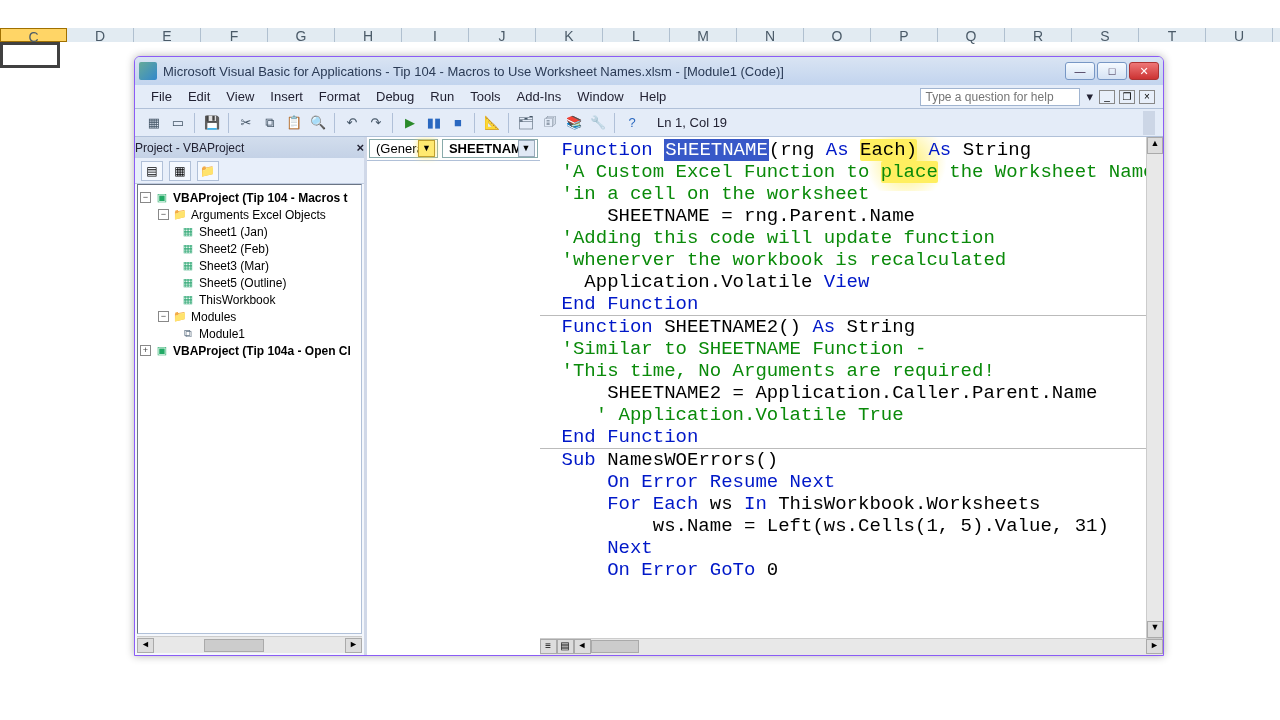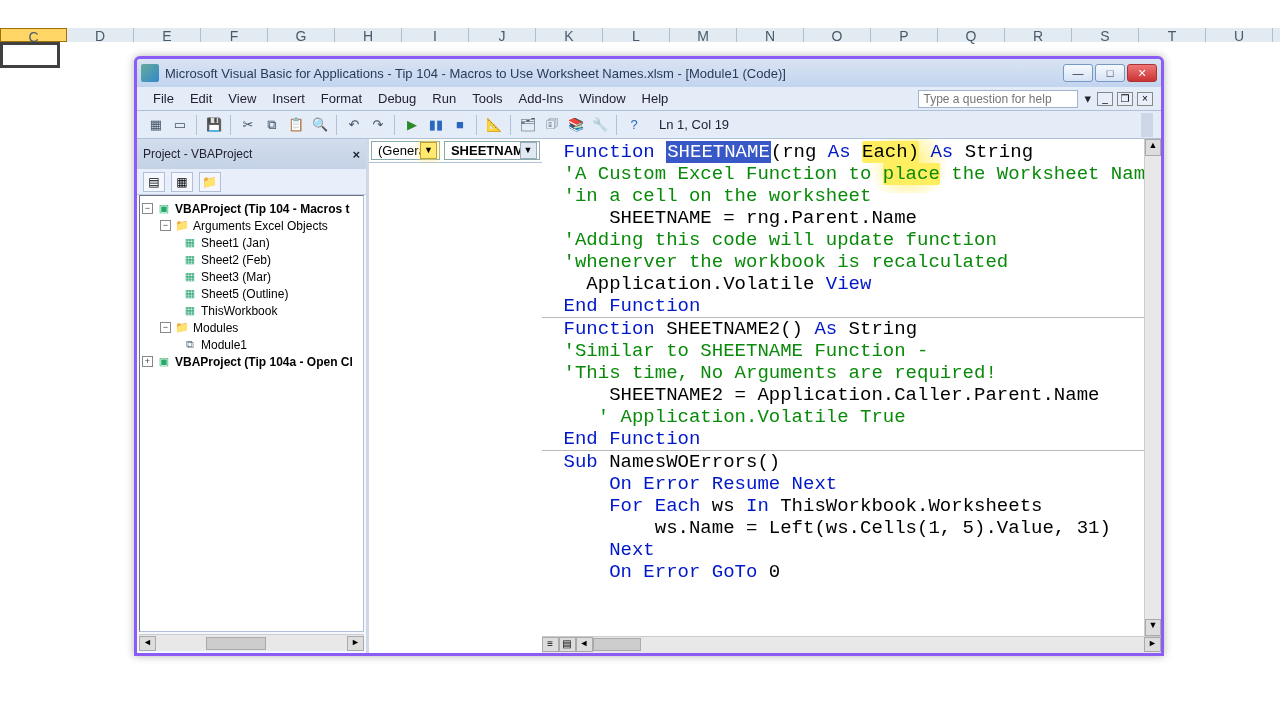--- a/index.html
+++ b/index.html
@@ -19,21 +19,21 @@
   width: 67px; text-align: center; font-size: 14px; color: #4a5a68;
   border-right: 1px solid #b0c0d0;
 }
 .col-hdr.sel { background: #ffd566; border: 1px solid #a07000; }
 .cell-sel {
   position: absolute; top: 42px; left: 0; width: 60px; height: 26px;
   border: 3px solid #404040; background: #fff;
 }
 .vbe-window {
   position: absolute; top: 56px; left: 134px; width: 1030px; height: 600px;
-  border: 3px solid #8b5cf6; border-radius: 6px 6px 0 0;
+  border: 1px solid #8b5cf6; border-radius: 6px 6px 0 0;
   box-shadow: 0 0 8px rgba(0,0,0,.3);
   background: #e8effa;
   display: flex; flex-direction: column;
 }
 .titlebar {
   height: 28px; background: linear-gradient(#d9e4f3, #c2d4ee);
   border-radius: 5px 5px 0 0; display: flex; align-items: center;
   padding: 0 4px;
 }
 .winicon {
@@ -67,22 +67,22 @@
   display:flex; align-items:center; justify-content:center; font-size:13px; color:#456; }
 .tsep { width: 2px; height: 20px; border-left:1px solid #b0c0d8; margin:0 3px; }
 .ln-col { margin-left: 12px; font-size: 13px; color: #223; }
 .tbar-end { margin-left:auto; width:12px; height:24px; background:#ccd6e6; }
 .body-row { flex: 1; display: flex; overflow: hidden; }
 .proj-pane {
   width: 232px; display:flex; flex-direction:column; background:#f4f7fc;
   border-right: 3px solid #d0d8e8;
 }
 .proj-title {
-  height: 30px; background: linear-gradient(#d2dded,#c4d2e6);
-  padding: 2px 6px; font-size: 12px; color:#223; display:flex; align-items:center;
+  height: 21px; background: linear-gradient(#d2dded,#c4d2e6);
+  padding: 2px 0; font-size: 12px; color:#223; display:flex; align-items:center;
 }
 .proj-title .x { margin-left:auto; font-weight:bold; font-size:13px; cursor:default; }
 .proj-tbar { height:26px; background:#e8effa; padding:3px 6px; display:flex; gap:6px;
   border-bottom:1px solid #c0cce0; }
 .proj-tbtn { width:22px; height:20px; border:1px solid #b0c0d8; background:#f4f8fe;
   display:flex; align-items:center; justify-content:center; font-size:12px; }
 .tree {
   flex:1; background:#fff; border:1px inset #b0c0d8; margin:0 2px 2px 2px;
   padding: 4px 2px; font-size: 12px; color:#000; overflow:hidden; position:relative;
 }

